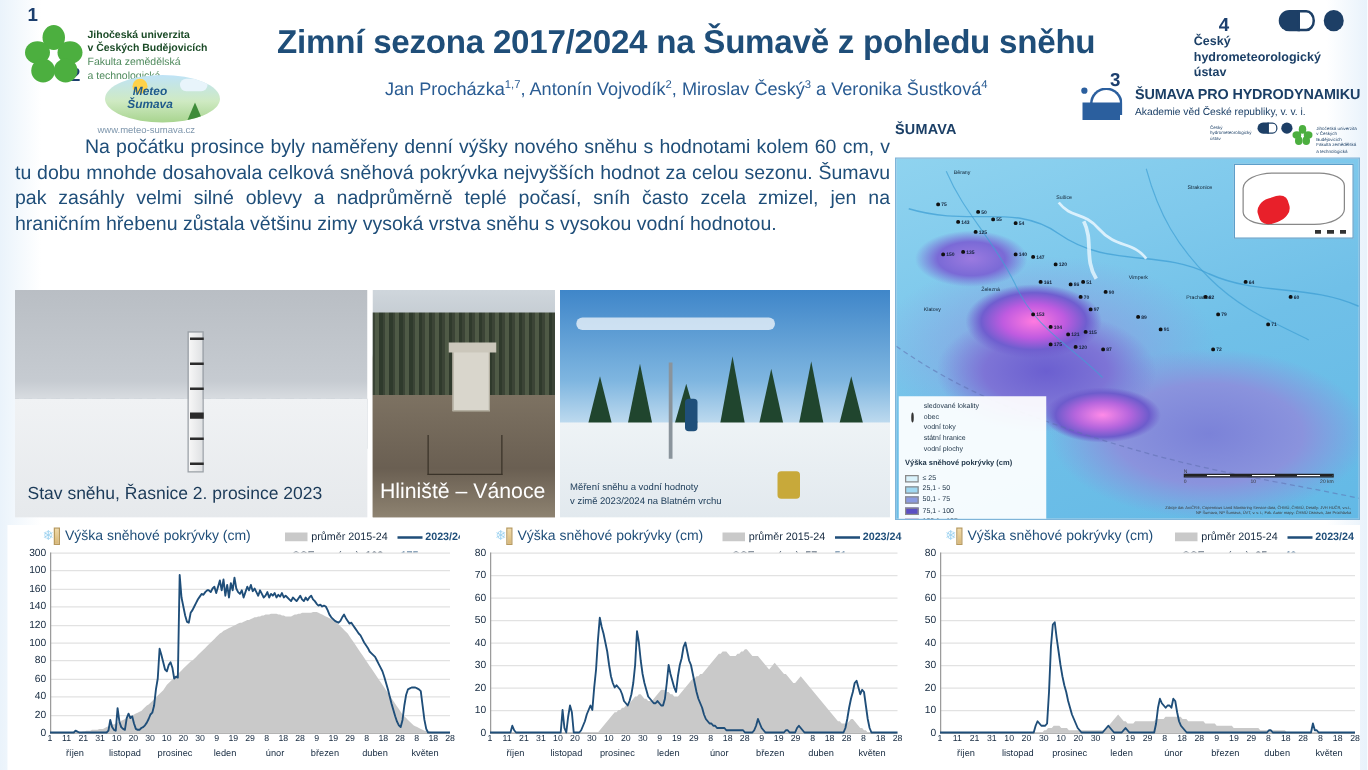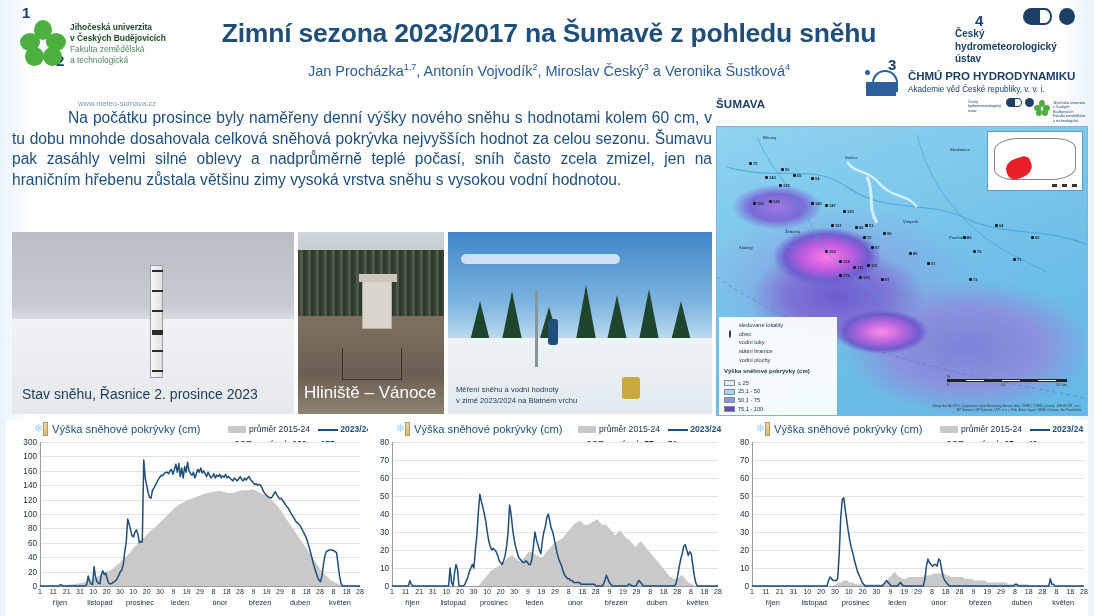--- a/index.html
+++ b/index.html
@@ -257,23 +257,32 @@
       <i class="petal" style="left:5px;top:27px;width:19px;height:19px;"></i>
       <i class="petal" style="left:23px;top:27px;width:19px;height:19px;"></i>
     </div>
     <div class="ju-text">
       <b>Jihočeská univerzita</b>
       <b>v Českých Budějovicích</b>
       <span class="g">Fakulta zemědělská</span><br>
       <span class="g">a technologická</span>
     </div>
 
+    <div class="meteo-logo">
+      <i class="sun"></i>
+      <i class="cloud"></i>
+      <i class="tree"></i>
+      <div class="txt">
+        <span>Meteo</span><br>
+        <span>Šumava</span>
+      </div>
+    </div>
     <div class="meteo-url">www.meteo-sumava.cz</div>
 
-    <div class="title">Zimní sezona 2023/2017 na Šumavě z pohledu sněhu</div>
+    <div class="title">Zimní sezona 2017/2024 na Šumavě z pohledu sněhu</div>
 
     <div class="authors">
       <span>Jan Procházka</span><span class="sup">1,7</span><span>, Antonín Vojvodík</span><span class="sup">2</span><span>, Miroslav Český</span><span class="sup">3</span><span> a Veronika Šustková</span><span class="sup">4</span>
     </div>
 
     <div class="chmu-mark">
       <i class="b"></i>
         <i class="c" style="background:#fff;border:2px solid #1d3f66;"></i>
         <i class="d"></i>
     </div>
@@ -281,21 +290,21 @@
       <span>Český</span><br>
       <span>hydrometeorologický</span><br>
       <span>ústav</span>
     </div>
 
     <div class="uh-logo">
       <i class="arc"></i>
         <i class="box"></i>
         <i class="dot"></i>
     </div>
-    <div class="uh-title">ČHMÚ PRO HYDRODYNAMIKU</div>
+    <div class="uh-title">ŠUMAVA PRO HYDRODYNAMIKU</div>
     <div class="uh-sub">Akademie věd České republiky, v. v. i.</div>
   </div>
 
   <p class="intro">Na počátku prosince byly naměřeny denní výšky nového sněhu s hodnotami kolem 60 cm, v tu dobu mnohde dosahovala celková sněhová pokrývka nejvyšších hodnot za celou sezonu. Šumavu pak zasáhly velmi silné oblevy a nadprůměrně teplé počasí, sníh často zcela zmizel, jen na hraničním hřebenu zůstala většinu zimy vysoká vrstva sněhu s vysokou vodní hodnotou.</p>
 
   <div class="photo" id="photo1">
     <div class="p1-sky"></div>
       <div class="p1-trees"></div>
       <div class="p1-snow"></div>
     <div class="p1-pole">

